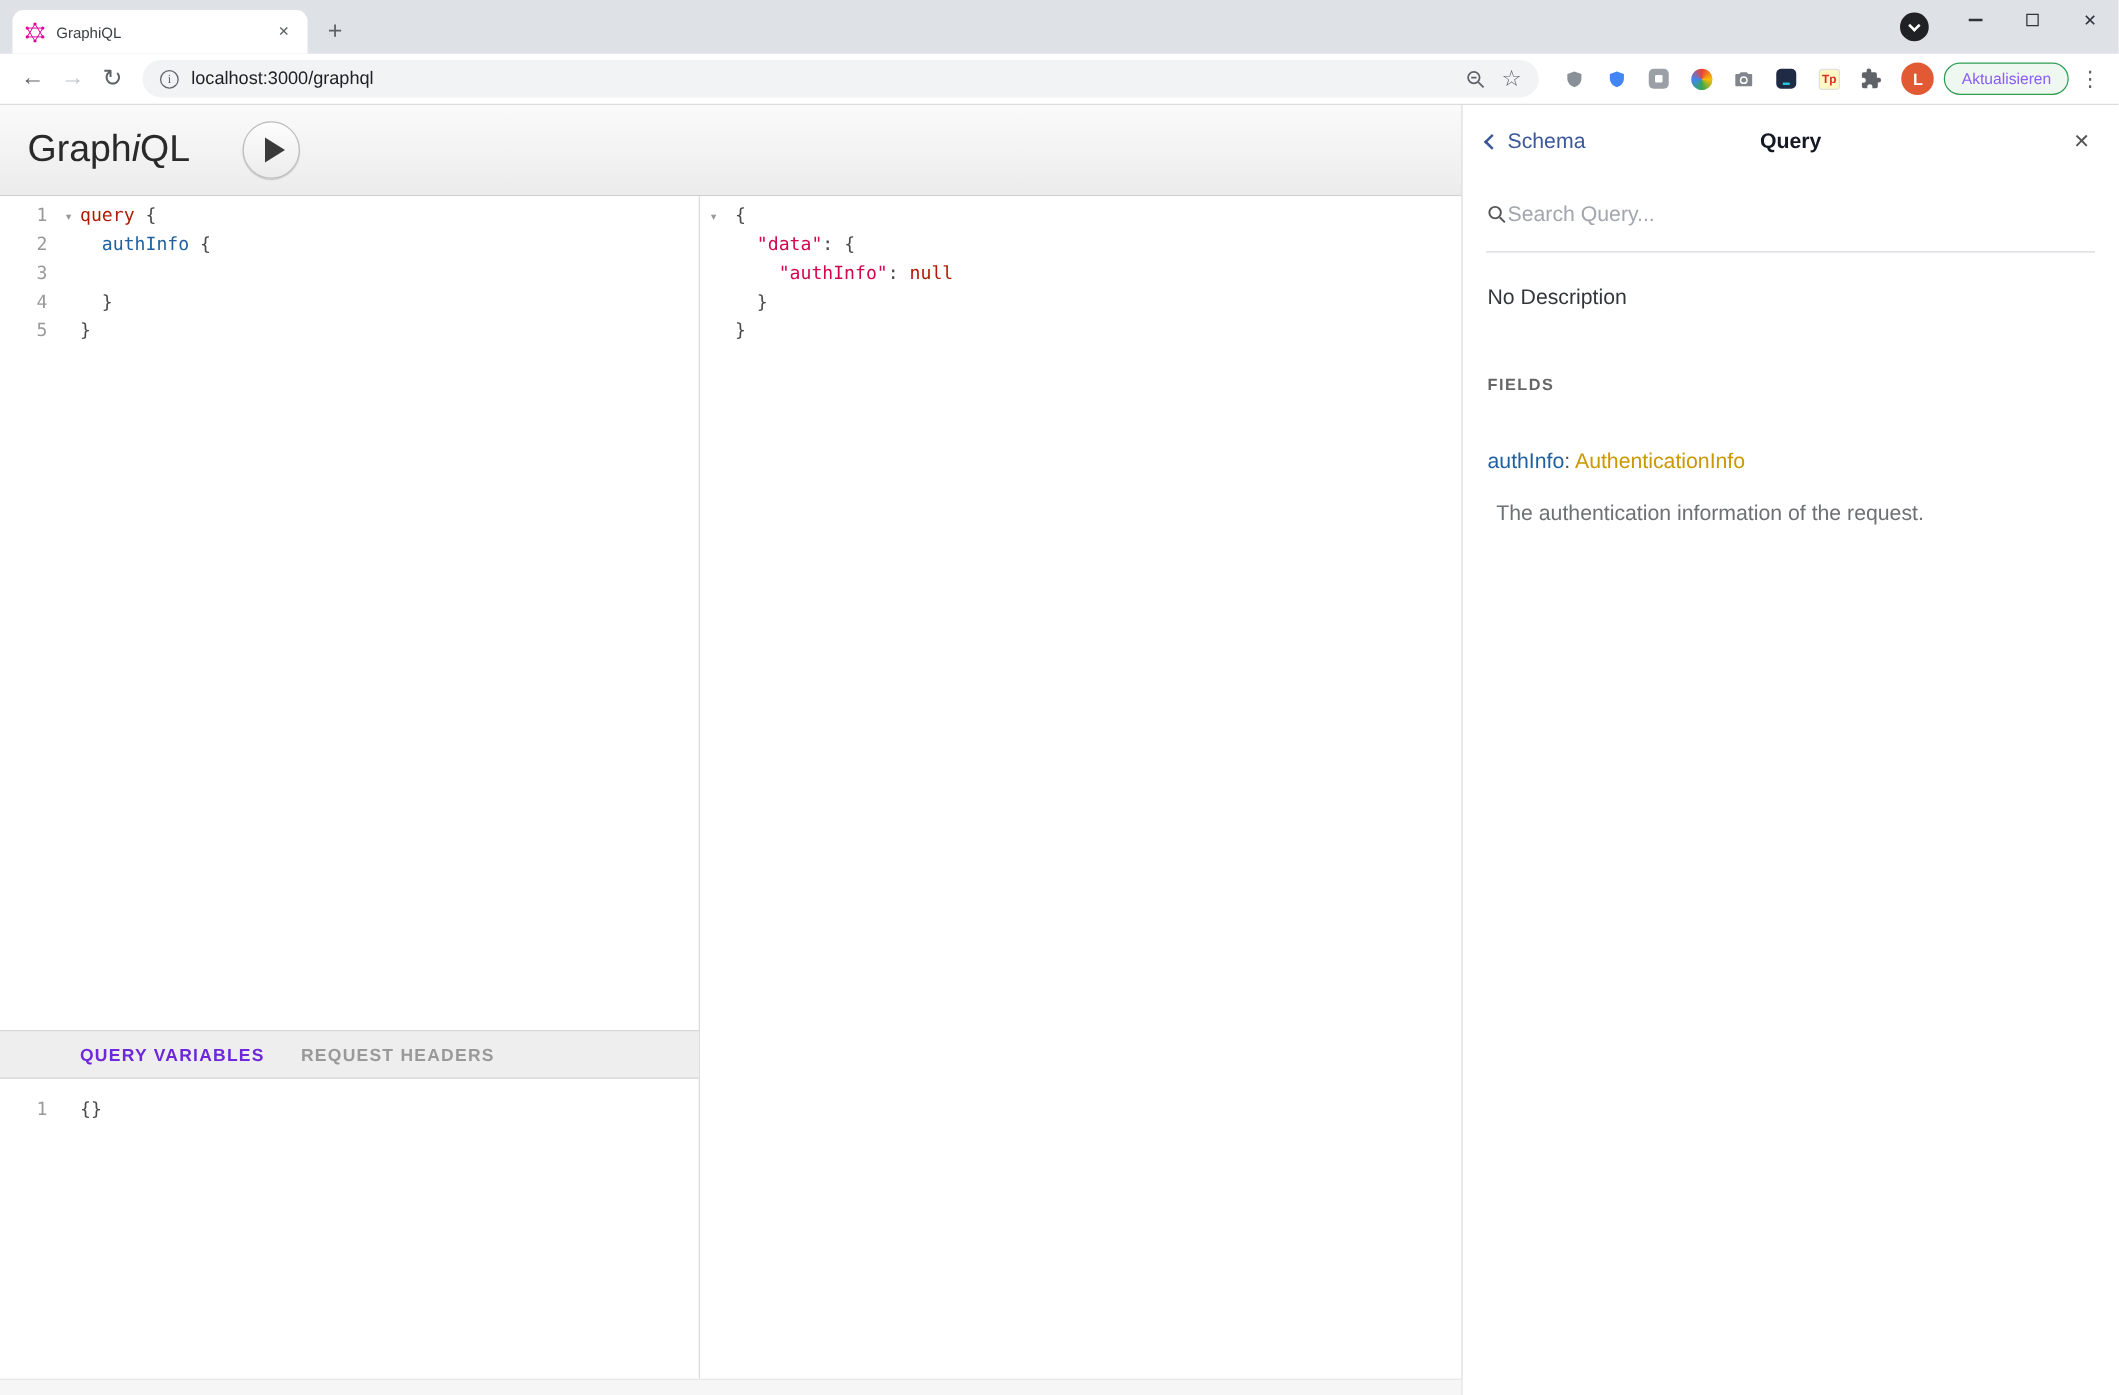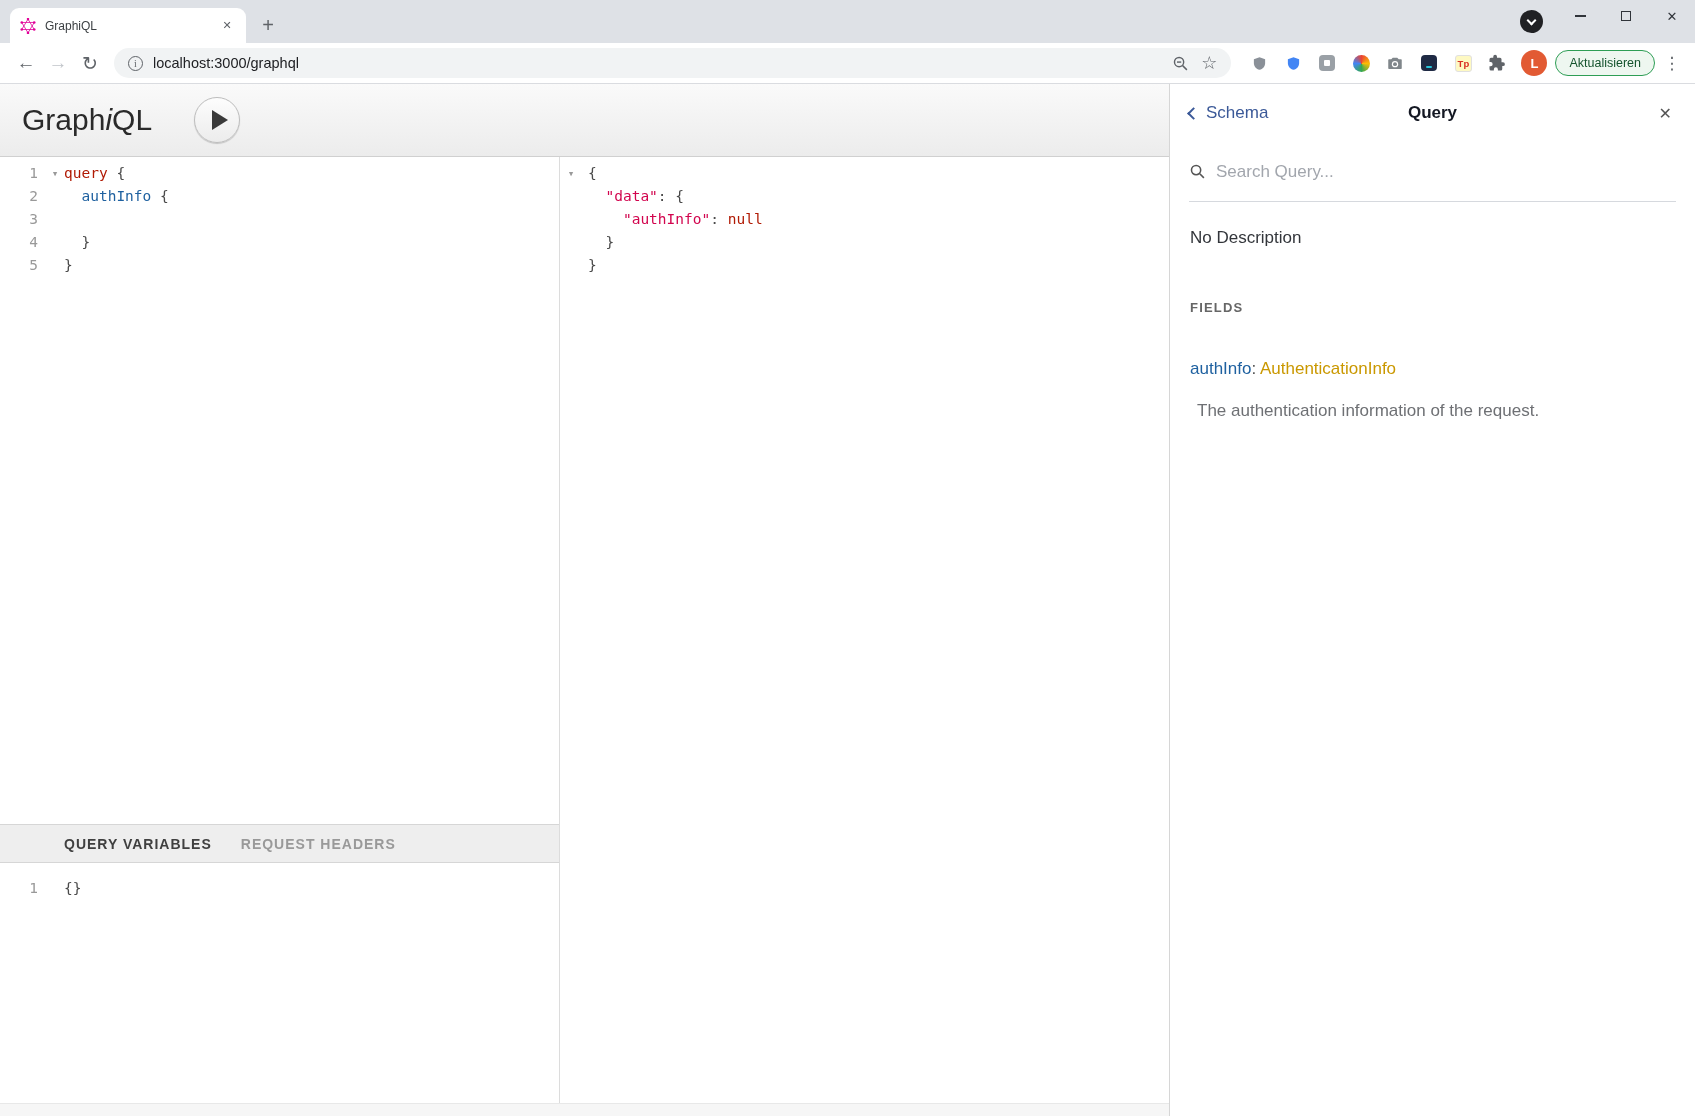--- a/index.html
+++ b/index.html
@@ -31,21 +31,21 @@
   .staricon { font-size:18px; color:#5f6368; }
   .extrow { display:flex; align-items:center; gap:14px; margin:0 10px; flex:none; }
   .ext { width:20px; height:20px; display:flex; align-items:center; justify-content:center; cursor:pointer; }
   .ext-sq-gray { width:16px; height:16px; background:#9aa0a6; border-radius:4px; display:flex; align-items:center; justify-content:center; }
   .ext-sq-gray i { width:6px; height:6px; background:#fff; border-radius:1px; display:block; }
   .ext-wheel { width:17px; height:17px; border-radius:50%; background:conic-gradient(#ea4335,#fbbc04,#34a853,#4285f4,#ea4335); }
   .ext-dark { width:16px; height:16px; background:#1f2a44; border-radius:4px; display:flex; align-items:flex-end; justify-content:center; padding-bottom:3px; }
   .ext-dark i { width:6px; height:2px; background:#27c3d8; display:block; border-radius:1px; }
   .ext-tp { width:17px; height:17px; background:#fef9c3; border:1px solid #e0e0e0; border-radius:3px; color:#d93025; font-weight:bold; font-size:9.5px; display:flex; align-items:center; justify-content:center; }
   .avatar { width:26px; height:26px; border-radius:50%; background:#e25a33; color:#fff; font-size:13px; font-weight:bold; display:flex; align-items:center; justify-content:center; margin:0 4px; cursor:pointer; flex:none; }
-  .update-pill { height:26px; border:1.5px solid #2e9e55; background:#eef7f0; color:#14532d; border-radius:14px; font-size:12.5px; padding:0 13px; display:flex; align-items:center; margin:0 4px; cursor:pointer; flex:none; font-family:inherit; }
+  .update-pill { height:26px; border:1.5px solid #2e9e55; background:#eef7f0; color:#8b5cf6; border-radius:14px; font-size:12.5px; padding:0 13px; display:flex; align-items:center; margin:0 4px; cursor:pointer; flex:none; font-family:inherit; }
   .menu-dots { width:26px; height:26px; display:flex; align-items:center; justify-content:center; color:#5f6368; font-size:17px; cursor:pointer; flex:none; }
 
   
   .gql { flex:1; display:flex; min-height:0; background:#fff; }
   .gql-left { flex:1; display:flex; flex-direction:column; min-width:0; position:relative; }
   .topbar { height:73px; flex:none; display:flex; align-items:center; background:linear-gradient(#fafafa,#ececec); border-bottom:1px solid #d0d0d0; }
   .logo { margin-left:22px; font-size:30px; color:#2a2a2a; cursor:default; white-space:nowrap; }
   .logo .it { font-style:italic; }
   .execute { margin-left:42px; width:46px; height:46px; border-radius:50%; background:linear-gradient(#fdfdfd,#ececec); border:1px solid #bdbdbd; box-shadow:0 1px 1px rgba(0,0,0,0.18); display:flex; align-items:center; justify-content:center; cursor:pointer; flex:none; }
   .playtri { width:0; height:0; border-left:16px solid #3a3a3a; border-top:10px solid transparent; border-bottom:10px solid transparent; margin-left:5px; }
@@ -60,37 +60,37 @@
   .fold { width:18px; flex:none; text-align:center; color:#999; font-size:11px; cursor:pointer; }
   .ln { flex:1; min-width:0; }
   .tk-kw { color:#B11A04; }
   .tk-prop { color:#1F61A0; }
   .tk-p { color:#4a4a4a; }
   .tk-def { color:#D2054E; }
   .tk-null { color:#B11A04; }
 
   .var-title { height:39px; flex:none; background:#eeeeee; border-top:1px solid #d6d6d6; border-bottom:1px solid #d6d6d6; display:flex; align-items:center; gap:29px; padding-left:64px; font-size:14px; font-weight:bold; letter-spacing:1px; }
   .vt { cursor:pointer; white-space:nowrap; }
-  .vt.active { color:#404040; }
+  .vt.active { color:#6d28d9; }
   .vt.inactive { color:#999; }
   .cm-vars { height:253px; flex:none; padding-top:14px; overflow:hidden; }
 
   .result-pane { flex:1; min-width:0; padding-top:5px; background:#fff; overflow:hidden; }
   .rfold { width:22px; flex:none; text-align:center; color:#999; font-size:11px; cursor:pointer; }
   .rln { flex:1; min-width:0; padding-left:6px; }
   .hstrip { position:absolute; left:0; right:0; bottom:0; height:13px; background:#f6f6f6; border-top:1px solid #e8e8e8; }
 
   
   .docs { width:526px; flex:none; border-left:1px solid #d6d6d6; background:#fff; display:flex; flex-direction:column; font-size:17px; min-height:0; }
   .docs-header { height:58px; flex:none; display:flex; align-items:center; padding:0 19px; position:relative; }
   .docs-back { display:flex; align-items:center; gap:8px; color:#3B5998; cursor:pointer; z-index:2; }
   .chev { width:9px; height:9px; border-left:2px solid #3B5998; border-bottom:2px solid #3B5998; transform:rotate(45deg); display:block; }
   .docs-title { position:absolute; left:0; right:0; text-align:center; font-weight:bold; color:#141823; }
   .docs-close { margin-left:auto; color:#555; font-size:16px; cursor:pointer; z-index:2; padding:4px; }
-  .docs-search { margin:0 19px; height:60px; flex:none; display:flex; align-items:center; gap:10px; border-bottom:1px solid #d6d9de; }
+  .docs-search { margin:0 19px; height:60px; flex:none; display:flex; align-items:center; border-bottom:1px solid #d6d9de; }
   .docs-search input { border:none; outline:none; flex:1; font-size:17px; color:#333; background:transparent; font-family:"Liberation Sans", sans-serif; }
   .docs-search input::placeholder { color:#a2a6ad; }
   .docs-body { padding:26px 20px; overflow:hidden; }
   .no-desc { color:#33363b; }
   .fields-h { margin-top:52px; font-size:13px; font-weight:bold; color:#666; letter-spacing:1.2px; }
   .field-row { margin-top:44px; }
   .f-name { color:#1F61A0; cursor:pointer; }
   .f-sep { color:#555; }
   .f-type { color:#CA9800; cursor:pointer; }
   .f-desc { margin-top:22px; margin-left:7px; color:#6e7074; }

